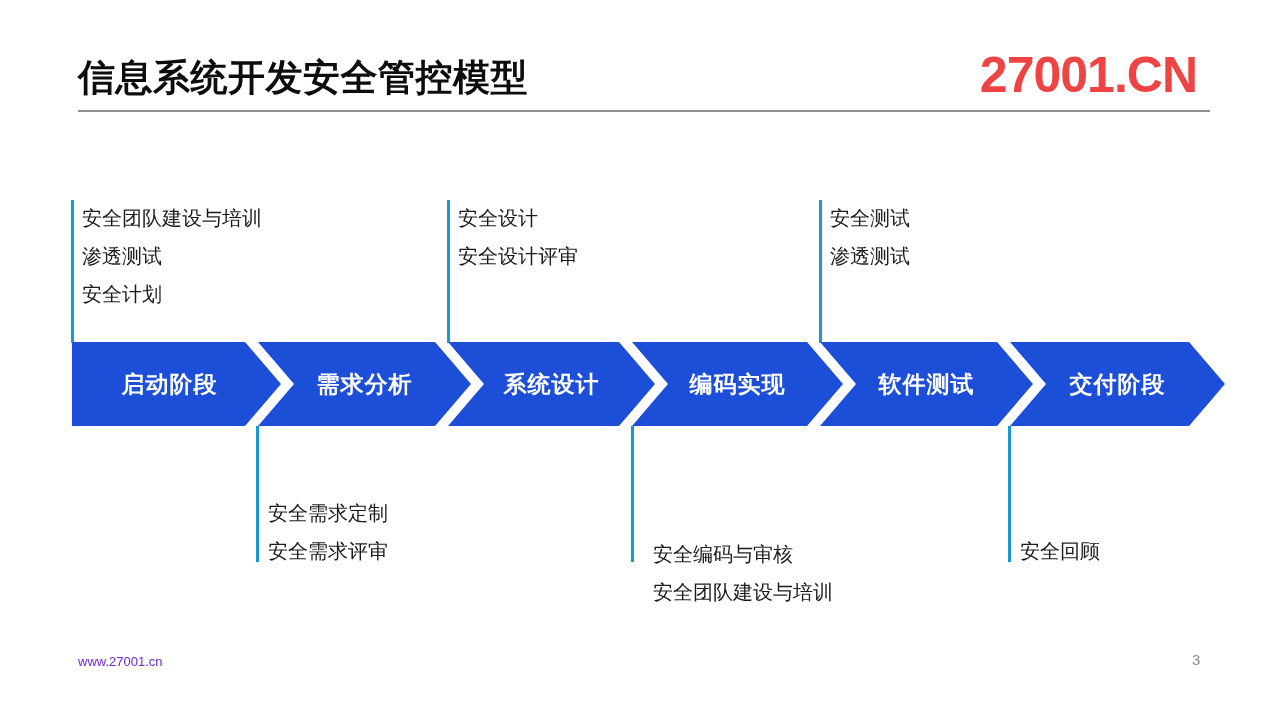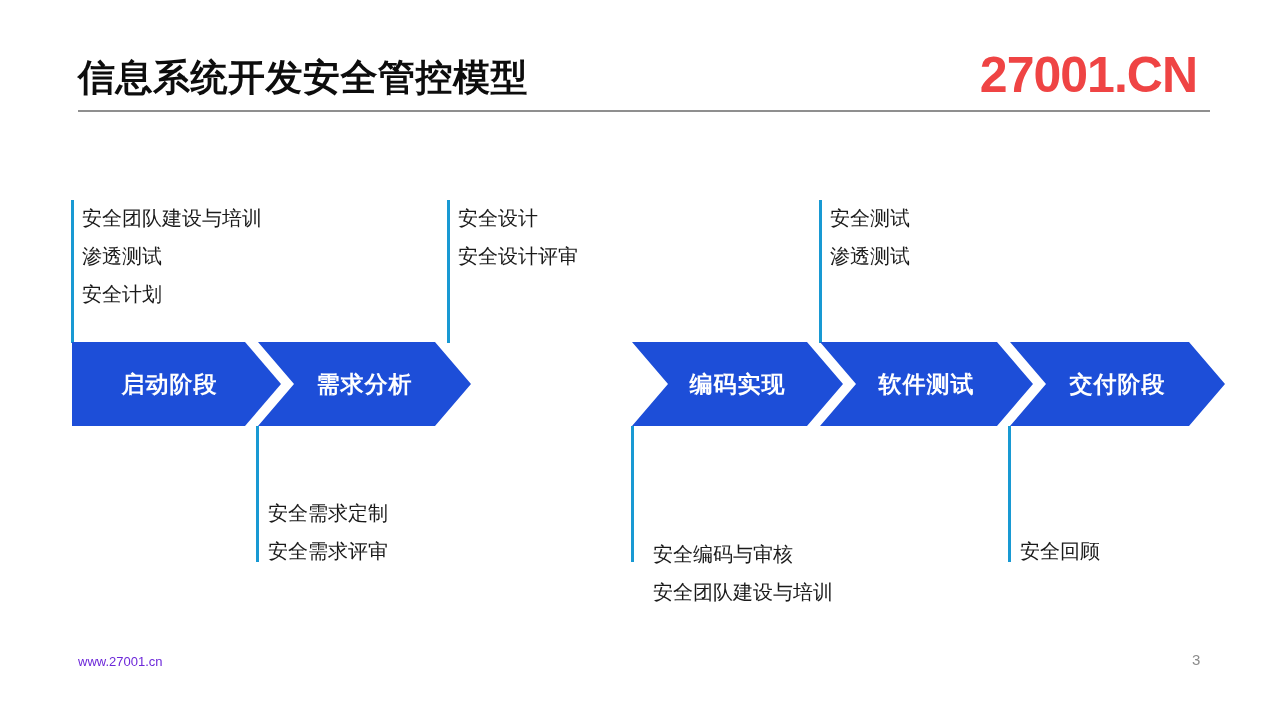--- a/index.html
+++ b/index.html
@@ -79,20 +79,23 @@
     <div class="row">安全测试</div>
     <div class="row">渗透测试</div>
   </div>
 
   <div class="arrow first a1">
     <span>启动阶段</span>
   </div>
   <div class="arrow notched a2">
     <span>需求分析</span>
   </div>
+  <div class="arrow notched a3">
+    <span>系统设计</span>
+  </div>
   <div class="arrow notched a4">
     <span>编码实现</span>
   </div>
   <div class="arrow notched a5">
     <span>软件测试</span>
   </div>
   <div class="arrow notched a6">
     <span>交付阶段</span>
   </div>
 

